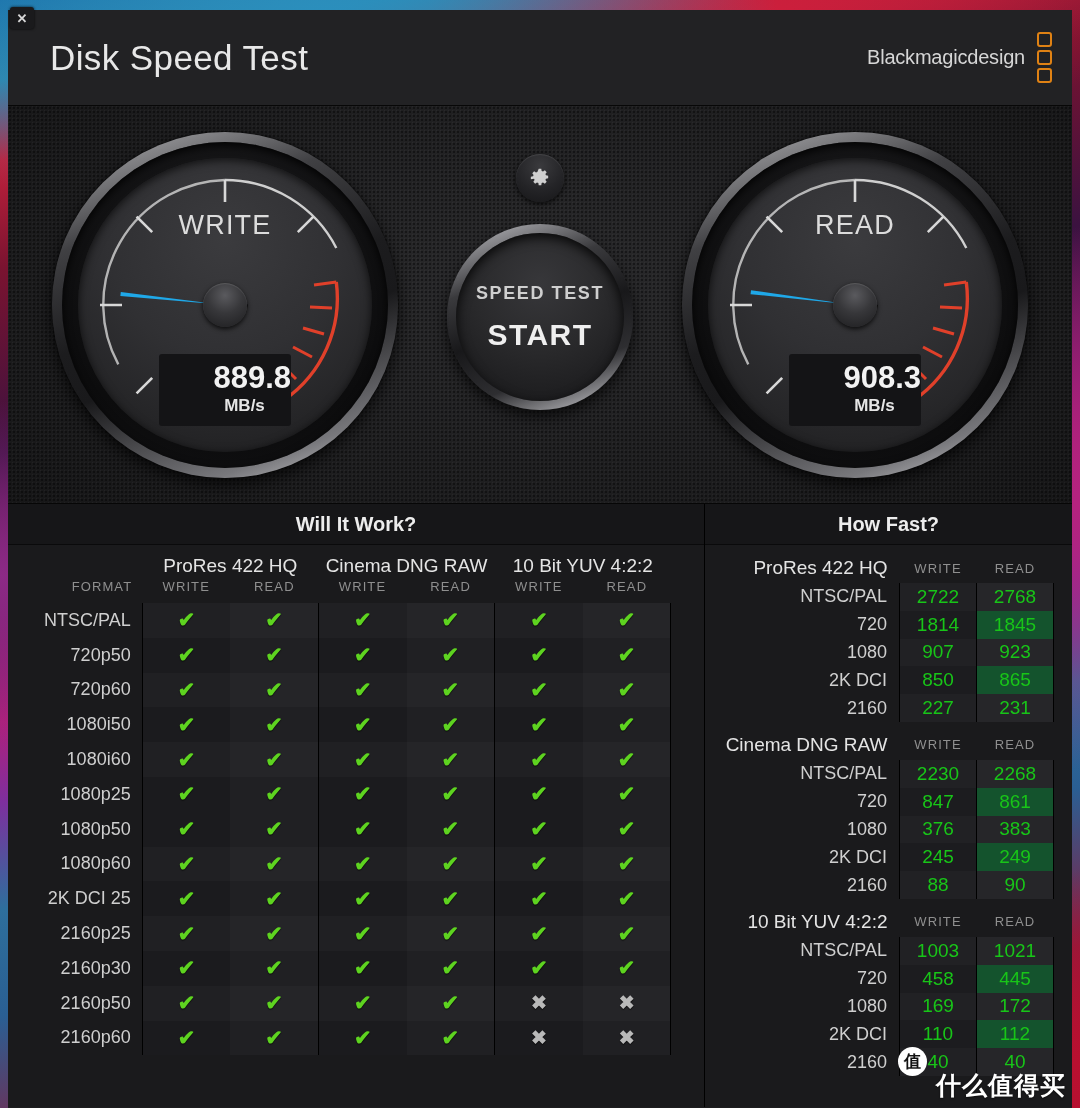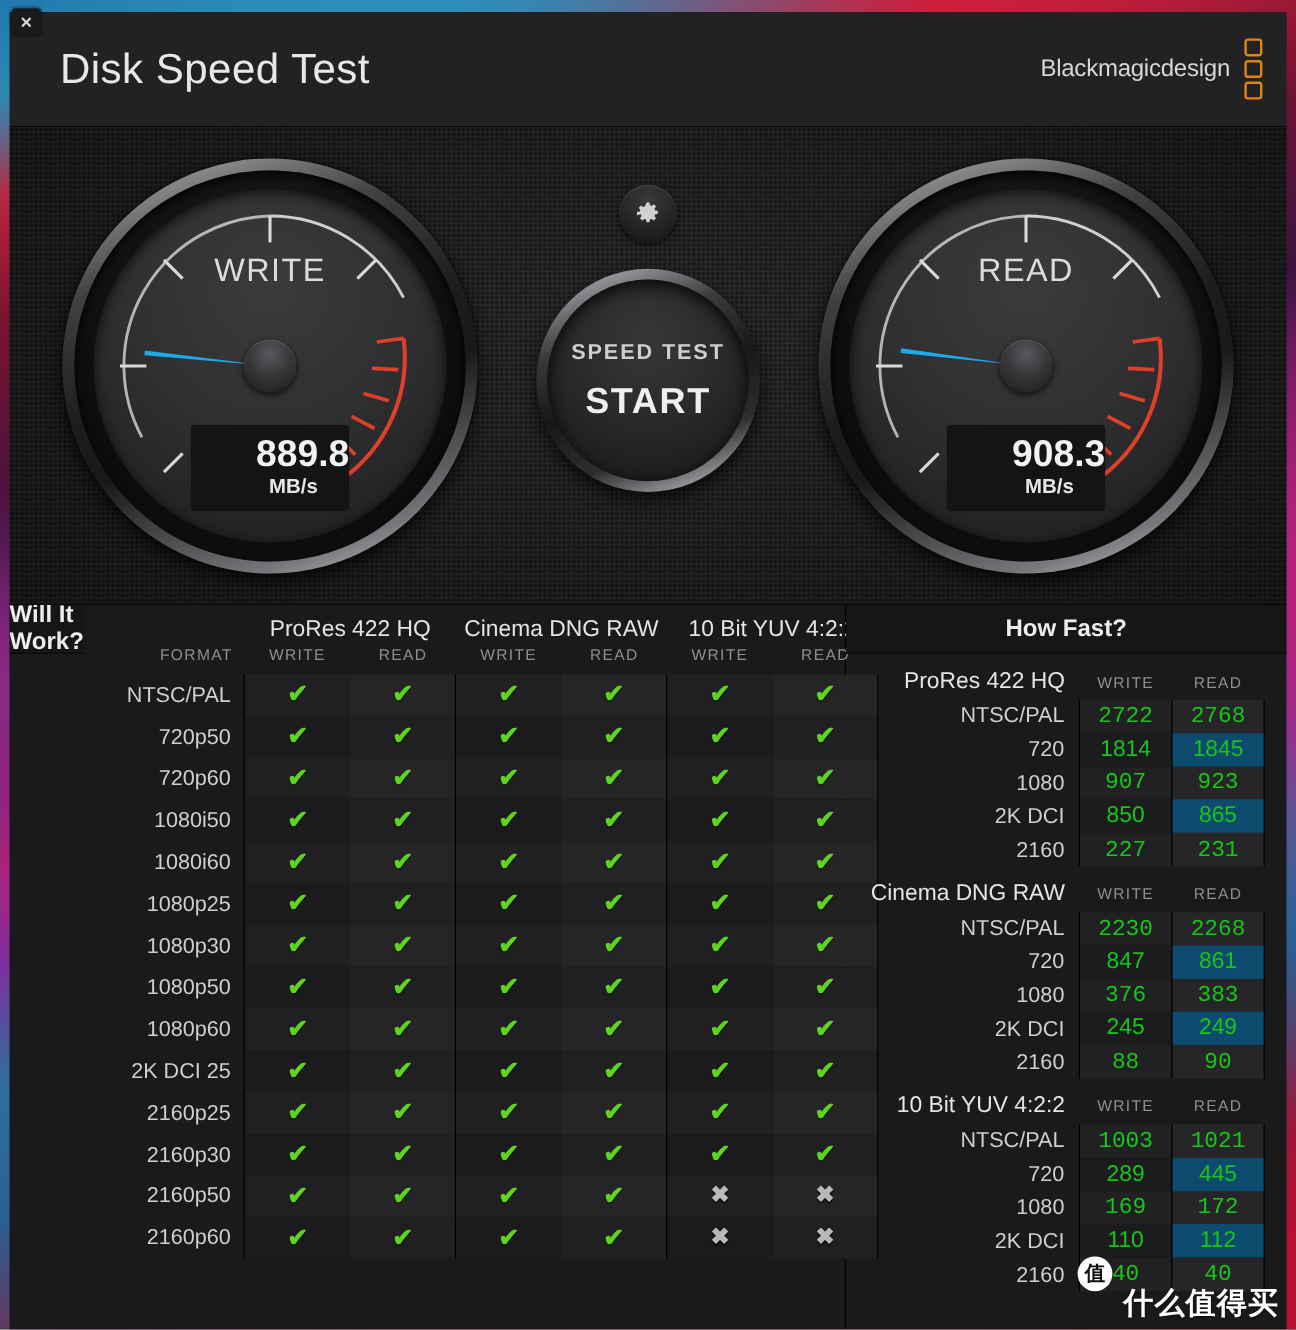--- a/index.html
+++ b/index.html
@@ -271,21 +271,21 @@
     letter-spacing: 1.4px;
     margin-top: 14px;
   }
 
   
   #lower {
     display: flex;
     height: 603px;
     background: #1a1a1c;
   }
-  #panel-left  { width: 697px; border-right: 1px solid #000; display: flex; flex-direction: row; }
+  #panel-left  { width: 697px; border-right: 1px solid #000; display: flex; flex-direction: column; }
   #panel-right { flex: 1; display: flex; flex-direction: column; }
 
   .panel-head {
     height: 41px;
     background: #161618;
     border-bottom: 1px solid #0a0a0b;
     display: flex; align-items: center; justify-content: center;
   }
   .panel-head span {
     color: #ededed;
@@ -375,24 +375,24 @@
     text-align: right;
     padding-right: 12px;
     white-space: nowrap;
   }
   #hf td.v {
     color: #18c518;
     font-size: 19px;
     text-align: center;
     height: 27.8px;
   }
-  #hf tr.odd  td.v { background: #212124; font-family: Liberation Mono, monospace; }
+  #hf tr.odd  td.v { background: #212124; }
   #hf tr.even td.v { background: #1c1c1f; }
   #hf tr.odd  td.v.alt { background: #262629; }
-  #hf tr.even td.v.alt { background: #0c4a6e; }
+  #hf tr.even td.v.alt { background: #14532d; }
   #hf td.vsep { border-left: 1px solid #000; }
   #hf td.vend { border-right: 1px solid #000; }
 
   
   #watermark {
     position: absolute;
     right: 14px;
     bottom: 6px;
     display: flex;
     align-items: center;
@@ -627,30 +627,20 @@
                 <tr class="even">
                   <td class="fmt">1080p25</td>
                   <td class="cell gsep"><span class="mark-ok">✔</span></td>
                   <td class="cell alt"><span class="mark-ok">✔</span></td>
                   <td class="cell gsep"><span class="mark-ok">✔</span></td>
                   <td class="cell alt"><span class="mark-ok">✔</span></td>
                   <td class="cell gsep"><span class="mark-ok">✔</span></td>
                   <td class="cell alt gend"><span class="mark-ok">✔</span></td>
                   <td></td>
                 </tr>
-                <tr class="odd">
-                  <td class="fmt">1080p30</td>
-                  <td class="cell gsep"><span class="mark-ok">✔</span></td>
-                  <td class="cell alt"><span class="mark-ok">✔</span></td>
-                  <td class="cell gsep"><span class="mark-ok">✔</span></td>
-                  <td class="cell alt"><span class="mark-ok">✔</span></td>
-                  <td class="cell gsep"><span class="mark-ok">✔</span></td>
-                  <td class="cell alt gend"><span class="mark-ok">✔</span></td>
-                  <td></td>
-                </tr>
                 <tr class="even">
                   <td class="fmt">1080p50</td>
                   <td class="cell gsep"><span class="mark-ok">✔</span></td>
                   <td class="cell alt"><span class="mark-ok">✔</span></td>
                   <td class="cell gsep"><span class="mark-ok">✔</span></td>
                   <td class="cell alt"><span class="mark-ok">✔</span></td>
                   <td class="cell gsep"><span class="mark-ok">✔</span></td>
                   <td class="cell alt gend"><span class="mark-ok">✔</span></td>
                   <td></td>
                 </tr>
@@ -796,21 +786,21 @@
                   <th class="sub">WRITE</th>
                   <th class="sub">READ</th>
                 </tr>
                 <tr class="odd">
                   <td class="nm">NTSC/PAL</td>
                   <td class="v vsep">1003</td>
                   <td class="v alt vsep vend">1021</td>
                 </tr>
                 <tr class="even">
                   <td class="nm">720</td>
-                  <td class="v vsep">289</td>
+                  <td class="v vsep">458</td>
                   <td class="v alt vsep vend">445</td>
                 </tr>
                 <tr class="odd">
                   <td class="nm">1080</td>
                   <td class="v vsep">169</td>
                   <td class="v alt vsep vend">172</td>
                 </tr>
                 <tr class="even">
                   <td class="nm">2K DCI</td>
                   <td class="v vsep">110</td>

